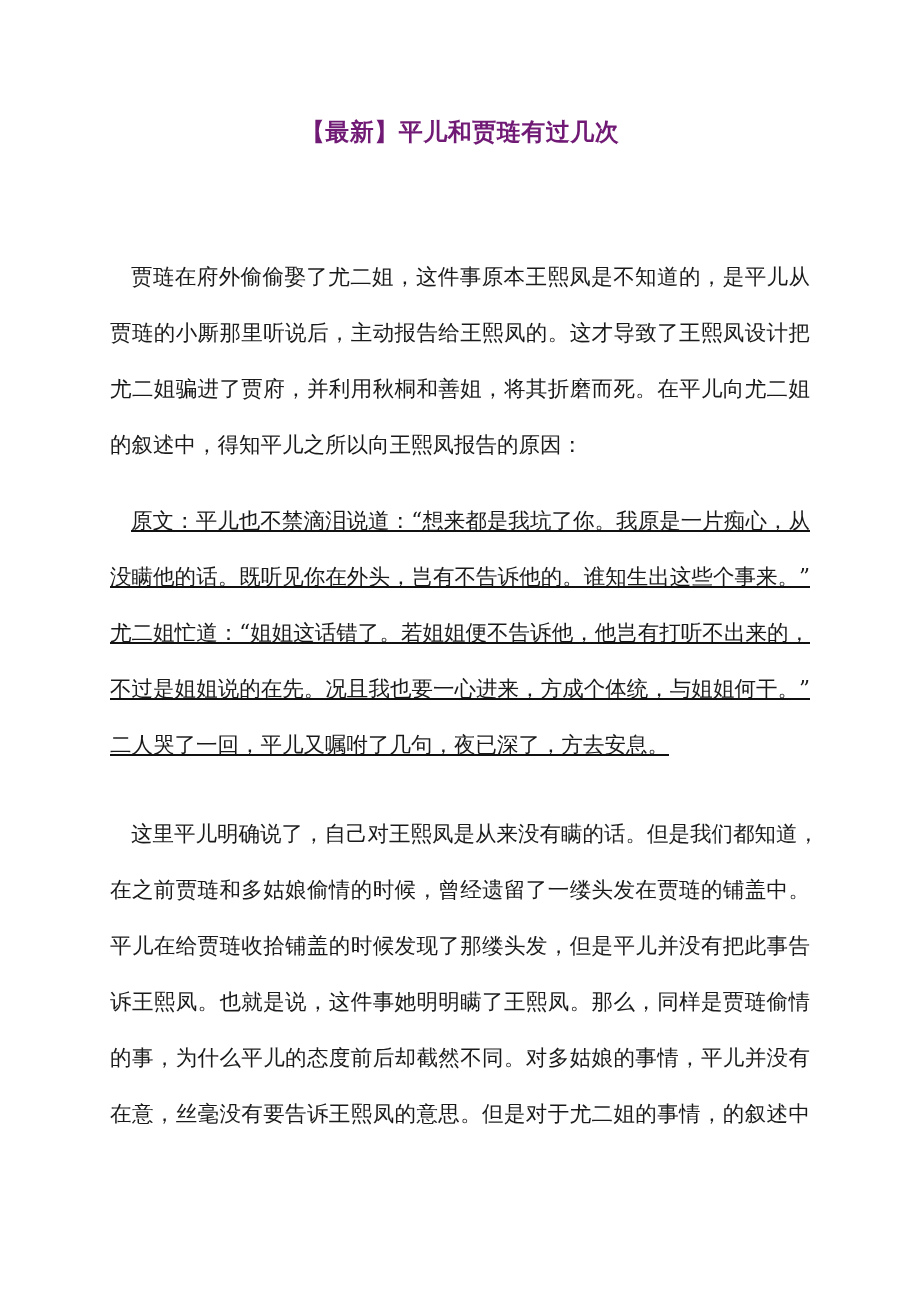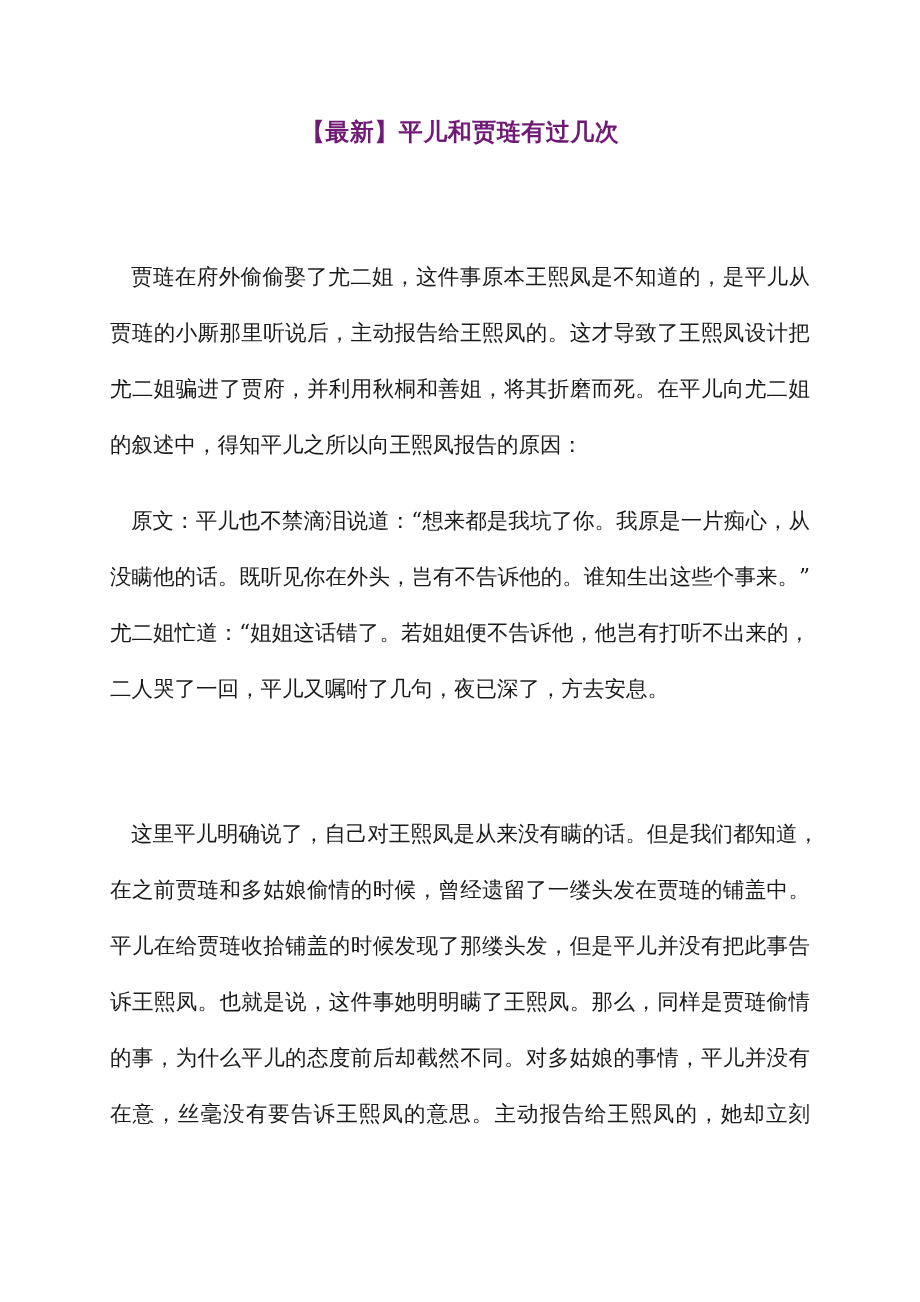--- a/index.html
+++ b/index.html
@@ -48,46 +48,47 @@
       text-align-last: justify;
       color: #1a1a1a;
     }
     .line.last {
       text-align-last: left;
     }
     .line.indent {
       padding-left: 21px;
     }
     #p1 { top: 250px; font-family: Liberation Mono, monospace; }
-    #p2 { top: 493px; }
+    #p2 { top: 493px; text-decoration: underline; }
     #p3 { top: 806px; }
   </style>
 </head>
 <body>
 
 <div class="page">
 
   <div class="title">【最新】平儿和贾琏有过几次</div>
 
   <div class="para" id="p1">
     <div class="line indent">贾琏在府外偷偷娶了尤二姐，这件事原本王熙凤是不知道的，是平儿从</div>
     <div class="line">贾琏的小厮那里听说后，主动报告给王熙凤的。这才导致了王熙凤设计把</div>
     <div class="line">尤二姐骗进了贾府，并利用秋桐和善姐，将其折磨而死。在平儿向尤二姐</div>
     <div class="line last">的叙述中，得知平儿之所以向王熙凤报告的原因：</div>
   </div>
 
   <div class="para" id="p2">
     <div class="line indent">原文：平儿也不禁滴泪说道：“想来都是我坑了你。我原是一片痴心，从</div>
     <div class="line">没瞒他的话。既听见你在外头，岂有不告诉他的。谁知生出这些个事来。”</div>
     <div class="line">尤二姐忙道：“姐姐这话错了。若姐姐便不告诉他，他岂有打听不出来的，</div>
+    <div class="line">不过是姐姐说的在先。况且我也要一心进来，方成个体统，与姐姐何干。”</div>
     <div class="line last">二人哭了一回，平儿又嘱咐了几句，夜已深了，方去安息。</div>
   </div>
 
   <div class="para" id="p3">
     <div class="line indent">这里平儿明确说了，自己对王熙凤是从来没有瞒的话。但是我们都知道，</div>
     <div class="line">在之前贾琏和多姑娘偷情的时候，曾经遗留了一缕头发在贾琏的铺盖中。</div>
     <div class="line">平儿在给贾琏收拾铺盖的时候发现了那缕头发，但是平儿并没有把此事告</div>
     <div class="line">诉王熙凤。也就是说，这件事她明明瞒了王熙凤。那么，同样是贾琏偷情</div>
     <div class="line">的事，为什么平儿的态度前后却截然不同。对多姑娘的事情，平儿并没有</div>
-    <div class="line">在意，丝毫没有要告诉王熙凤的意思。主动报告给王熙凤的，她却立刻</div>
+    <div class="line">在意，丝毫没有要告诉王熙凤的意思。但是对于尤二姐的事情，的叙述中</div>
   </div>
 
 </div>
 
 </body></html>

